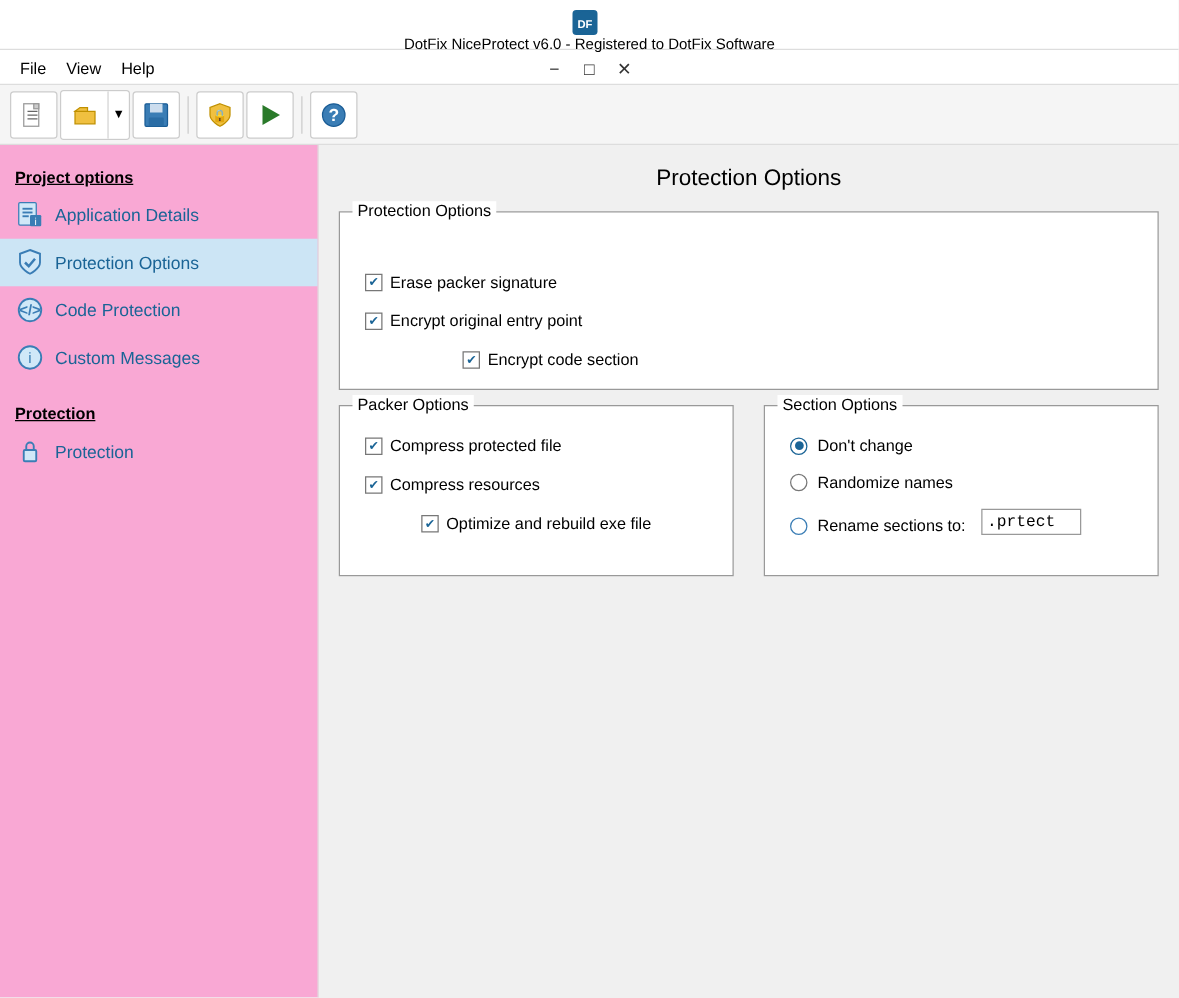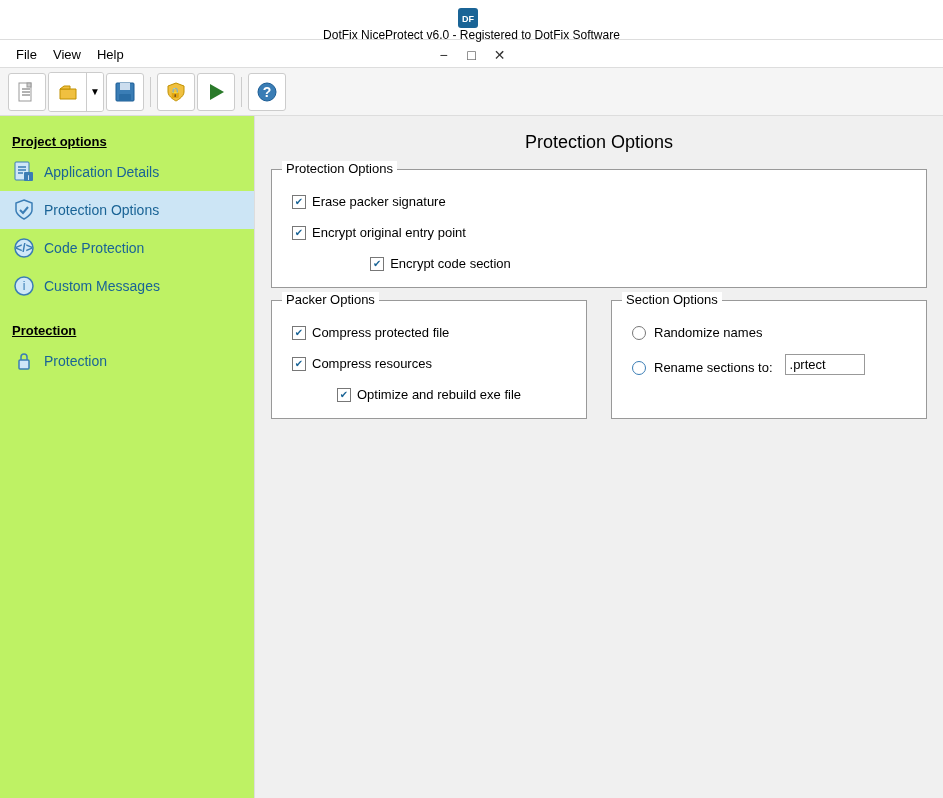--- a/index.html
+++ b/index.html
@@ -21,21 +21,21 @@
     .toolbar-btn { width: 38px; height: 38px; background: #fff; border: 1px solid #ccc; cursor: pointer; display: flex; align-items: center; justify-content: center; font-size: 18px; border-radius: 3px; }
     .toolbar-separator { width: 1px; height: 30px; background: #ccc; margin: 0 4px; }
     .toolbar-btn-group { display: flex; border: 1px solid #ccc; border-radius: 3px; overflow: hidden; }
     .toolbar-btn-group .toolbar-btn { border: none; border-radius: 0; border-right: 1px solid #ccc; }
     .toolbar-btn-group .toolbar-btn:last-child { border-right: none; }
 
     
     .main-layout { display: flex; height: calc(798px - 40px - 28px - 48px); }
 
     
-    .sidebar { width: 255px; background: #bef264; border-right: 1px solid #ddd; padding: 10px 0; flex-shrink: 0; }
+    .sidebar { width: 255px; background: #f9a8d4; border-right: 1px solid #ddd; padding: 10px 0; flex-shrink: 0; }
     .sidebar-section-title { font-weight: bold; font-size: 13px; padding: 8px 12px 4px 12px; text-decoration: underline; color: #000; }
     .sidebar-item { display: flex; align-items: center; padding: 7px 12px; cursor: pointer; color: #1a6496; font-size: 14px; gap: 8px; }
     .sidebar-item.active { background: #cce5f5; }
     .sidebar-icon { width: 24px; height: 24px; flex-shrink: 0; display: flex; align-items: center; justify-content: center; }
 
     
     .content-area { flex: 1; padding: 16px; background: #f0f0f0; overflow-y: auto; }
     .content-title { font-size: 18px; font-weight: normal; text-align: center; margin-bottom: 16px; color: #000; }
 
     
@@ -50,21 +50,21 @@
     .check-item:last-child { margin-bottom: 0; justify-content: center; }
     .check-box { width: 14px; height: 14px; border: 1px solid #777; background: #fff; display: flex; align-items: center; justify-content: center; flex-shrink: 0; }
     .check-box.checked::after { content: '✔'; font-size: 10px; color: #1a6496; }
 
     
     .radio-item { display: flex; align-items: center; gap: 8px; margin-bottom: 14px; font-size: 13px; }
     .radio-item:last-child { margin-bottom: 16px; align-items: flex-end; }
     .radio-btn { width: 14px; height: 14px; border-radius: 50%; border: 1px solid #777; background: #fff; display: flex; align-items: center; justify-content: center; flex-shrink: 0; }
     .radio-btn.selected { border-color: #1a6496; }
     .radio-btn.selected::after { content: ''; width: 7px; height: 7px; border-radius: 50%; background: #1a6496; }
-    .radio-input { width: 80px; border: 1px solid #999; padding: 2px 4px; font-size: 13px; margin-left: 4px; }
+    .radio-input { width: 80px; border: 1px solid #999; padding: 2px 4px; font-size: 13px; margin-left: 4px; font-family: Liberation Mono, monospace; }
   </style>
 </head>
 <body>
 
 <div class="title-bar">
   <div class="title-bar-icon">
     <svg width="20" height="20" viewBox="0 0 20 20">
       <circle cx="10" cy="10" r="9" fill="#1a6496"></circle>
       <text x="10" y="14" text-anchor="middle" fill="#fff" font-size="9" font-weight="bold">DF</text>
     </svg>
@@ -191,21 +191,21 @@
       <span>Protection</span>
     </div>
   </div>
 
   <div class="content-area">
     <div class="content-title">Protection Options</div>
 
     <div class="group-box">
       <span class="group-box-title">Protection Options</span>
       <div style="display:flex; gap:20px; padding-top:8px;">
-        <div style="flex:1;">
+        <div style="flex:1;margin-top:24px;">
           <div class="check-item">
             <div class="check-box checked"></div>
             <span>Erase packer signature</span>
           </div>
           <div class="check-item">
             <div class="check-box checked"></div>
             <span>Encrypt original entry point</span>
           </div>
           <div class="check-item">
             <div class="check-box checked"></div>
@@ -234,20 +234,24 @@
             <div class="check-box checked"></div>
             <span>Optimize and rebuild exe file</span>
           </div>
         </div>
       </div>
 
       <div class="group-box group-box-half">
         <span class="group-box-title">Section Options</span>
         <div style="padding-top:8px;">
           <div class="radio-item">
+            <div class="radio-btn selected"></div>
+            <span>Don't change</span>
+          </div>
+          <div class="radio-item">
             <div class="radio-btn"></div>
             <span>Randomize names</span>
           </div>
           <div class="radio-item">
             <div class="radio-btn" style="border-color:#3a7db5;"></div>
             <span>Rename sections to:</span>
             <input class="radio-input" type="text" value=".prtect" style="">
           </div>
         </div>
       </div>

